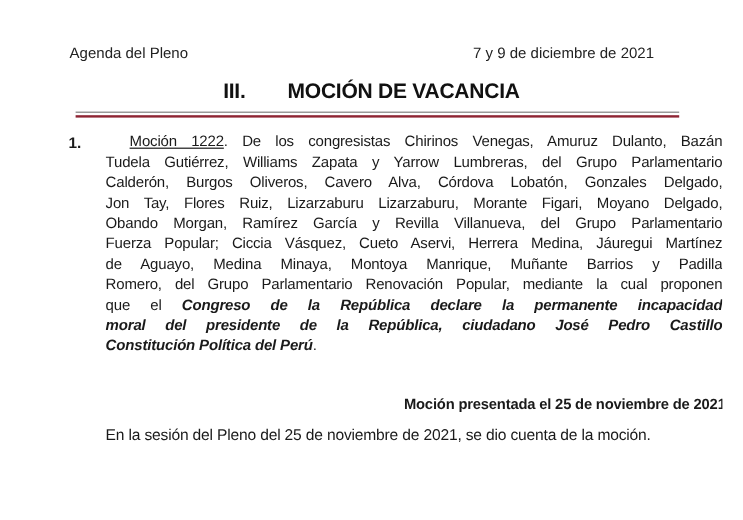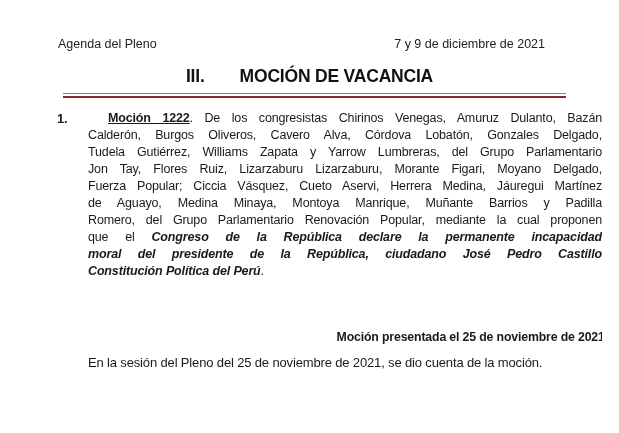--- a/index.html
+++ b/index.html
@@ -37,21 +37,21 @@
   .body-lines{
     position:absolute;left:88px;top:110px;width:514px;
   }
   .bline{
     height:17px;line-height:17px;overflow:hidden;
     font-size:12.5px;letter-spacing:-0.15px;
     text-align:justify;text-align-last:justify;
     white-space:normal;
   }
   .bline.lastline{text-align-last:left;}
-  .seg-bu{font-weight:bold;text-decoration:underline;padding-left:20px;}
+  .seg-bu{font-weight:normal;text-decoration:underline;padding-left:20px;}
   .seg-bi{font-weight:bold;font-style:italic;}
   .presented{
     position:absolute;left:88px;top:330px;width:520px;
     font-size:12.3px;font-weight:bold;letter-spacing:-0.15px;text-align:right;
   }
   .note{
     position:absolute;left:88px;top:355px;width:525px;
     font-size:13px;letter-spacing:-0.15px;
   }
 </style>
@@ -66,23 +66,24 @@
     <span>III.</span>
     <span>MOCIÓN DE VACANCIA</span>
   </div>
 
   <div class="rule"></div>
 
   <div class="item-number">1.</div>
 
   <div class="body-lines" id="body-lines">
       <div class="bline"><span class="seg-bu">Moción 1222</span><span>. De los congresistas Chirinos Venegas, Amuruz Dulanto, Bazán</span></div>
+      <div class="bline"><span>Tudela Gutiérrez, Williams Zapata y Yarrow Lumbreras, del Grupo Parlamentario</span></div>
       <div class="bline"><span>Calderón, Burgos Oliveros, Cavero Alva, Córdova Lobatón, Gonzales Delgado,</span></div>
-      <div class="bline"><span>Tudela Gutiérrez, Williams Zapata y Yarrow Lumbreras, del Grupo Parlamentario</span></div>
       <div class="bline"><span>Jon Tay, Flores Ruiz, Lizarzaburu Lizarzaburu, Morante Figari, Moyano Delgado,</span></div>
+      <div class="bline"><span>Obando Morgan, Ramírez García y Revilla Villanueva, del Grupo Parlamentario</span></div>
       <div class="bline"><span>Fuerza Popular; Ciccia Vásquez, Cueto Aservi, Herrera Medina, Jáuregui Martínez</span></div>
       <div class="bline"><span>de Aguayo, Medina Minaya, Montoya Manrique, Muñante Barrios y Padilla</span></div>
       <div class="bline"><span>Romero, del Grupo Parlamentario Renovación Popular, mediante la cual proponen</span></div>
       <div class="bline"><span>que el </span><span class="seg-bi">Congreso de la República declare la permanente incapacidad</span></div>
       <div class="bline"><span class="seg-bi">moral del presidente de la República, ciudadano José Pedro Castillo</span></div>
       <div class="bline lastline"><span class="seg-bi">Constitución Política del Perú</span><span>.</span></div>
     </div>
 
   <div class="presented">Moción presentada el 25 de noviembre de 2021.</div>
   <div class="note">En la sesión del Pleno del 25 de noviembre de 2021, se dio cuenta de la moción.</div>

